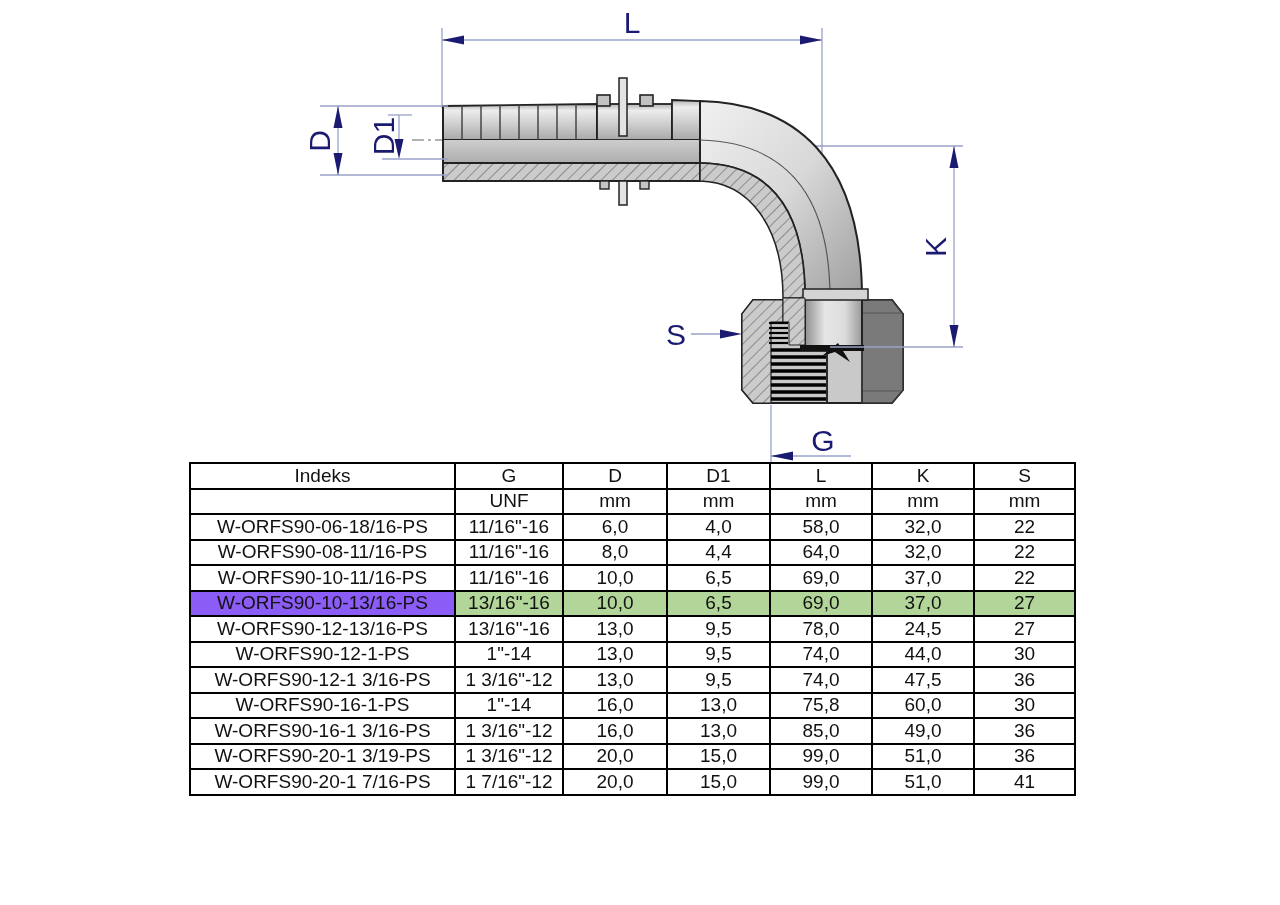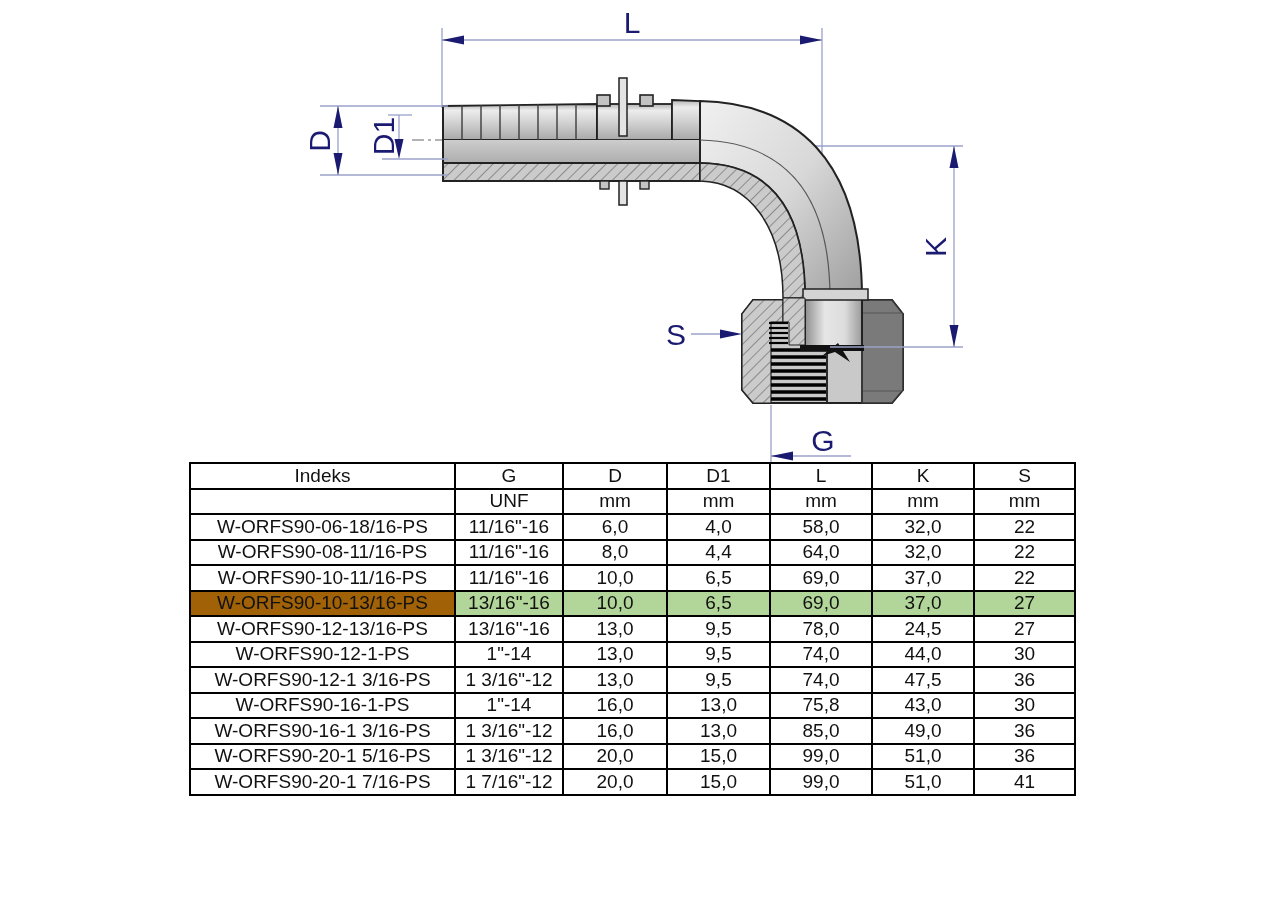--- a/index.html
+++ b/index.html
@@ -227,21 +227,21 @@
       <tr>
         <td>W-ORFS90-10-11/16-PS</td>
         <td>11/16"-16</td>
         <td>10,0</td>
         <td>6,5</td>
         <td>69,0</td>
         <td>37,0</td>
         <td>22</td>
       </tr>
       <tr>
-        <td style="background: #a16207;">W-ORFS90-10-13/16-PS</td>
+        <td style="background: #8b5cf6;">W-ORFS90-10-13/16-PS</td>
         <td style="background: rgb(178, 213, 153);">13/16"-16</td>
         <td style="background: rgb(178, 213, 153);">10,0</td>
         <td style="background: rgb(178, 213, 153);">6,5</td>
         <td style="background: rgb(178, 213, 153);">69,0</td>
         <td style="background: rgb(178, 213, 153);">37,0</td>
         <td style="background: rgb(178, 213, 153);">27</td>
       </tr>
       <tr>
         <td>W-ORFS90-12-13/16-PS</td>
         <td>13/16"-16</td>
@@ -268,34 +268,34 @@
         <td>74,0</td>
         <td>47,5</td>
         <td>36</td>
       </tr>
       <tr>
         <td>W-ORFS90-16-1-PS</td>
         <td>1"-14</td>
         <td>16,0</td>
         <td>13,0</td>
         <td>75,8</td>
-        <td>43,0</td>
+        <td>60,0</td>
         <td>30</td>
       </tr>
       <tr>
         <td>W-ORFS90-16-1 3/16-PS</td>
         <td>1 3/16"-12</td>
         <td>16,0</td>
         <td>13,0</td>
         <td>85,0</td>
         <td>49,0</td>
         <td>36</td>
       </tr>
       <tr>
-        <td>W-ORFS90-20-1 5/16-PS</td>
+        <td>W-ORFS90-20-1 3/19-PS</td>
         <td>1 3/16"-12</td>
         <td>20,0</td>
         <td>15,0</td>
         <td>99,0</td>
         <td>51,0</td>
         <td>36</td>
       </tr>
       <tr>
         <td>W-ORFS90-20-1 7/16-PS</td>
         <td>1 7/16"-12</td>

